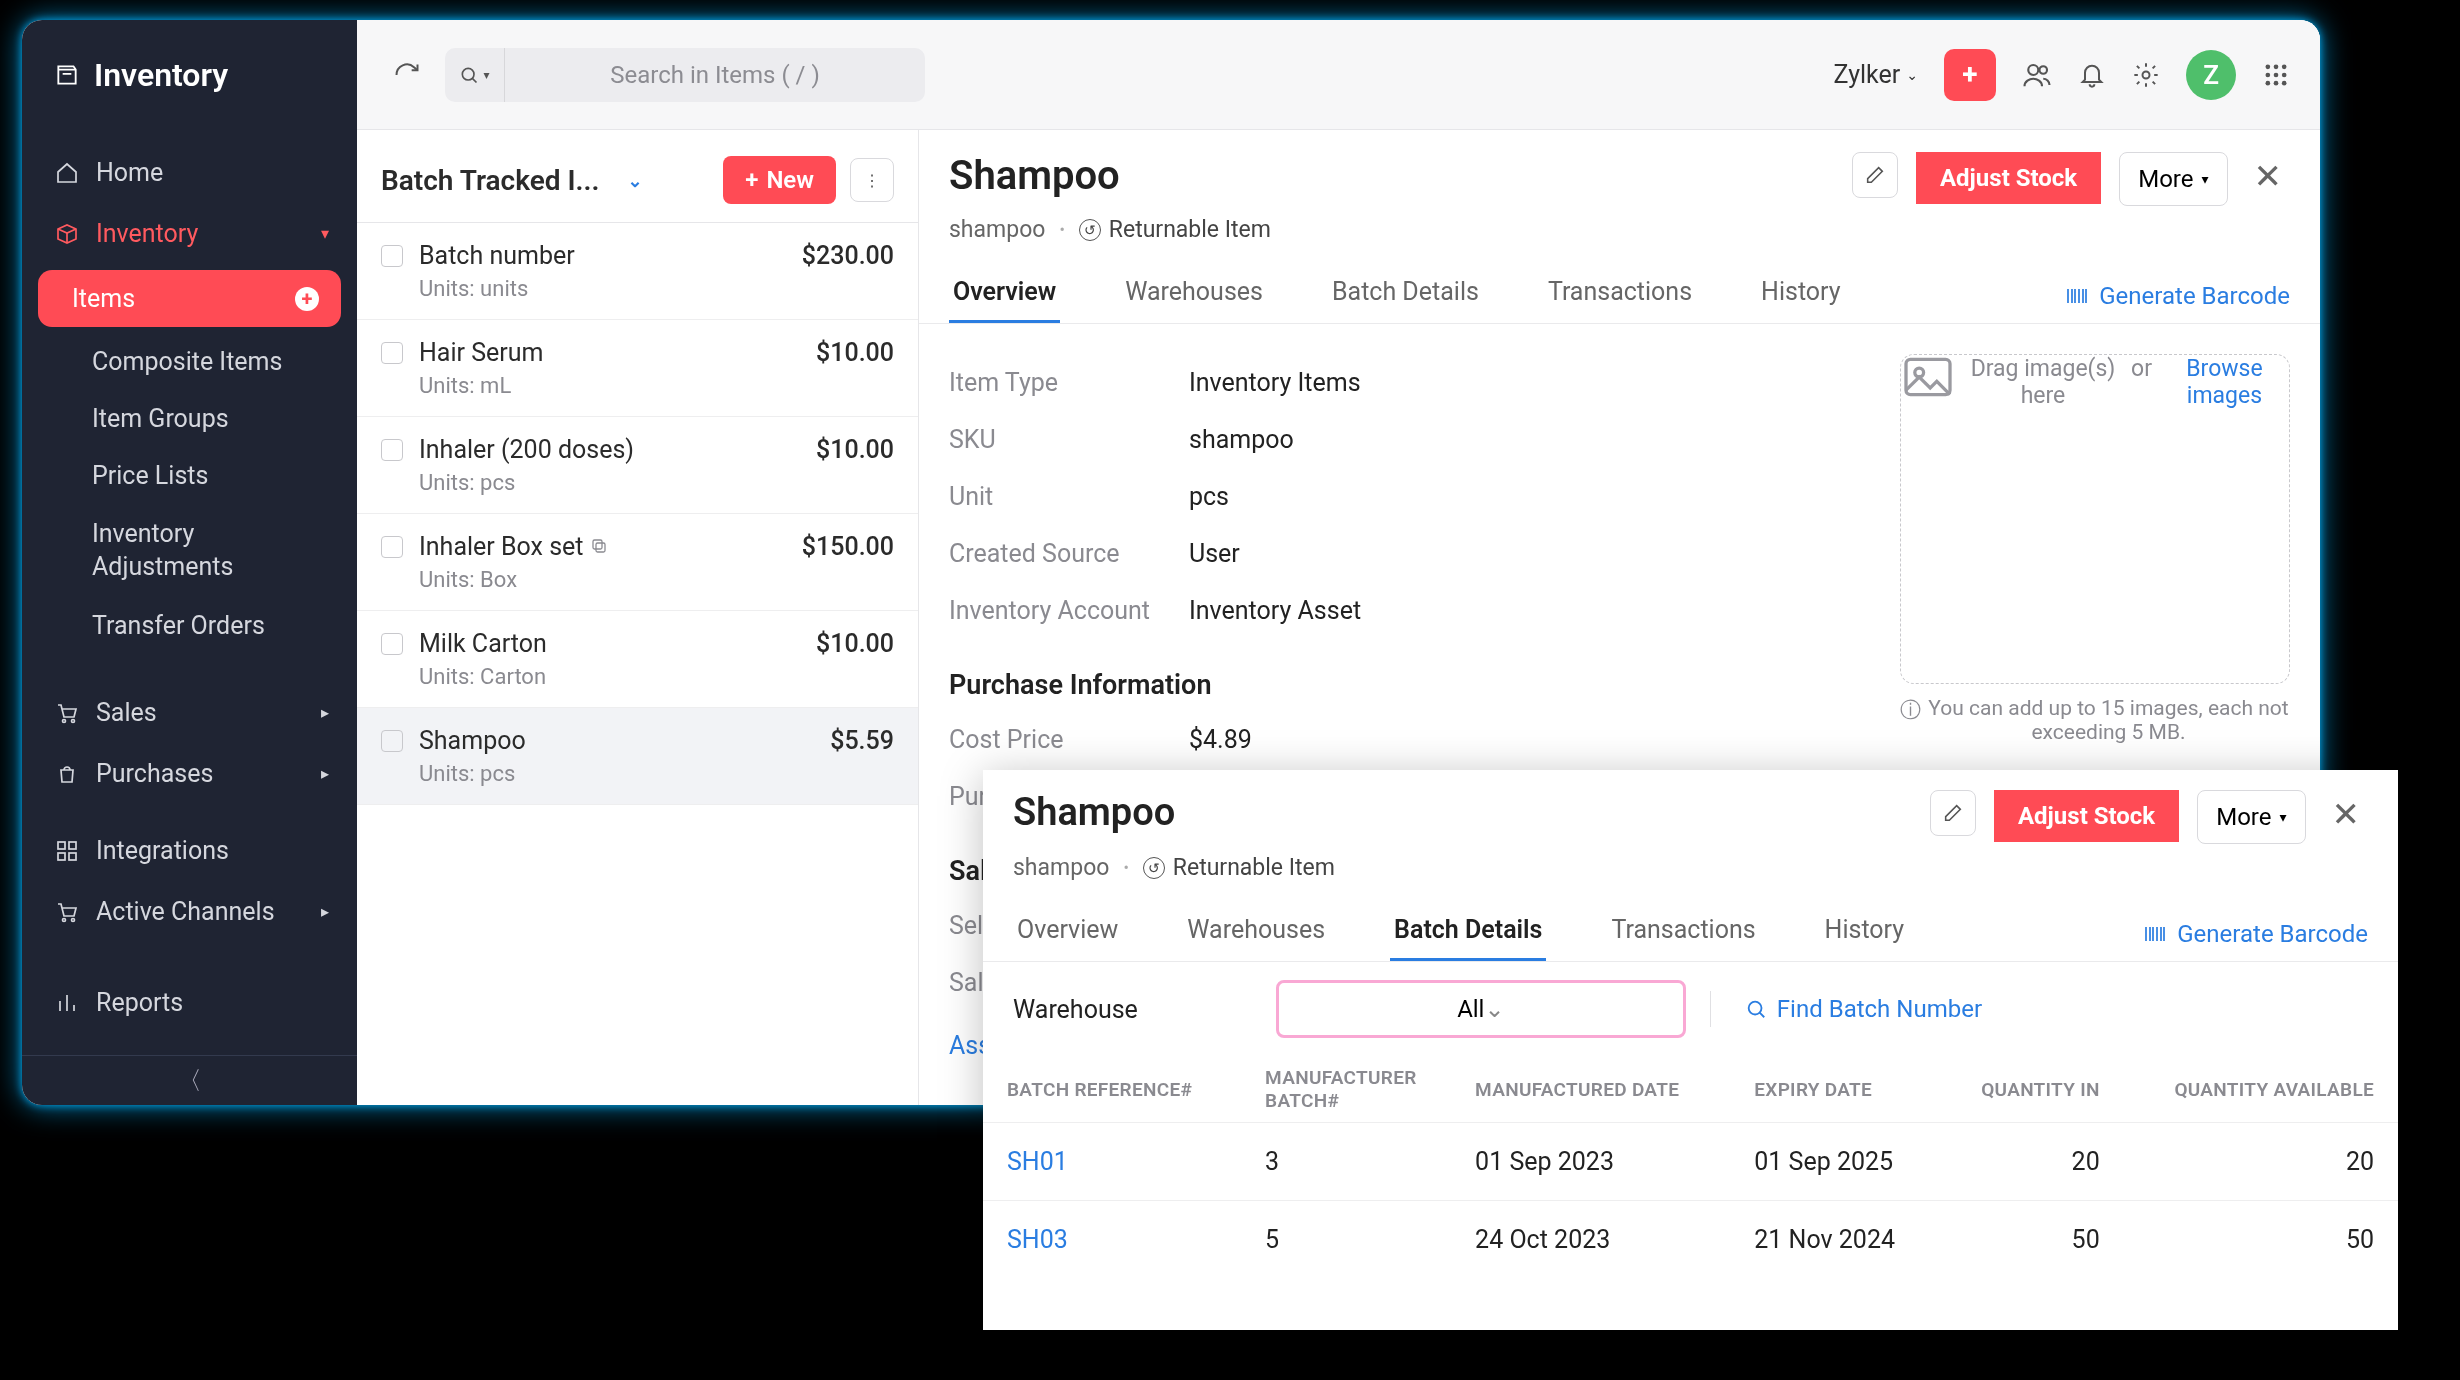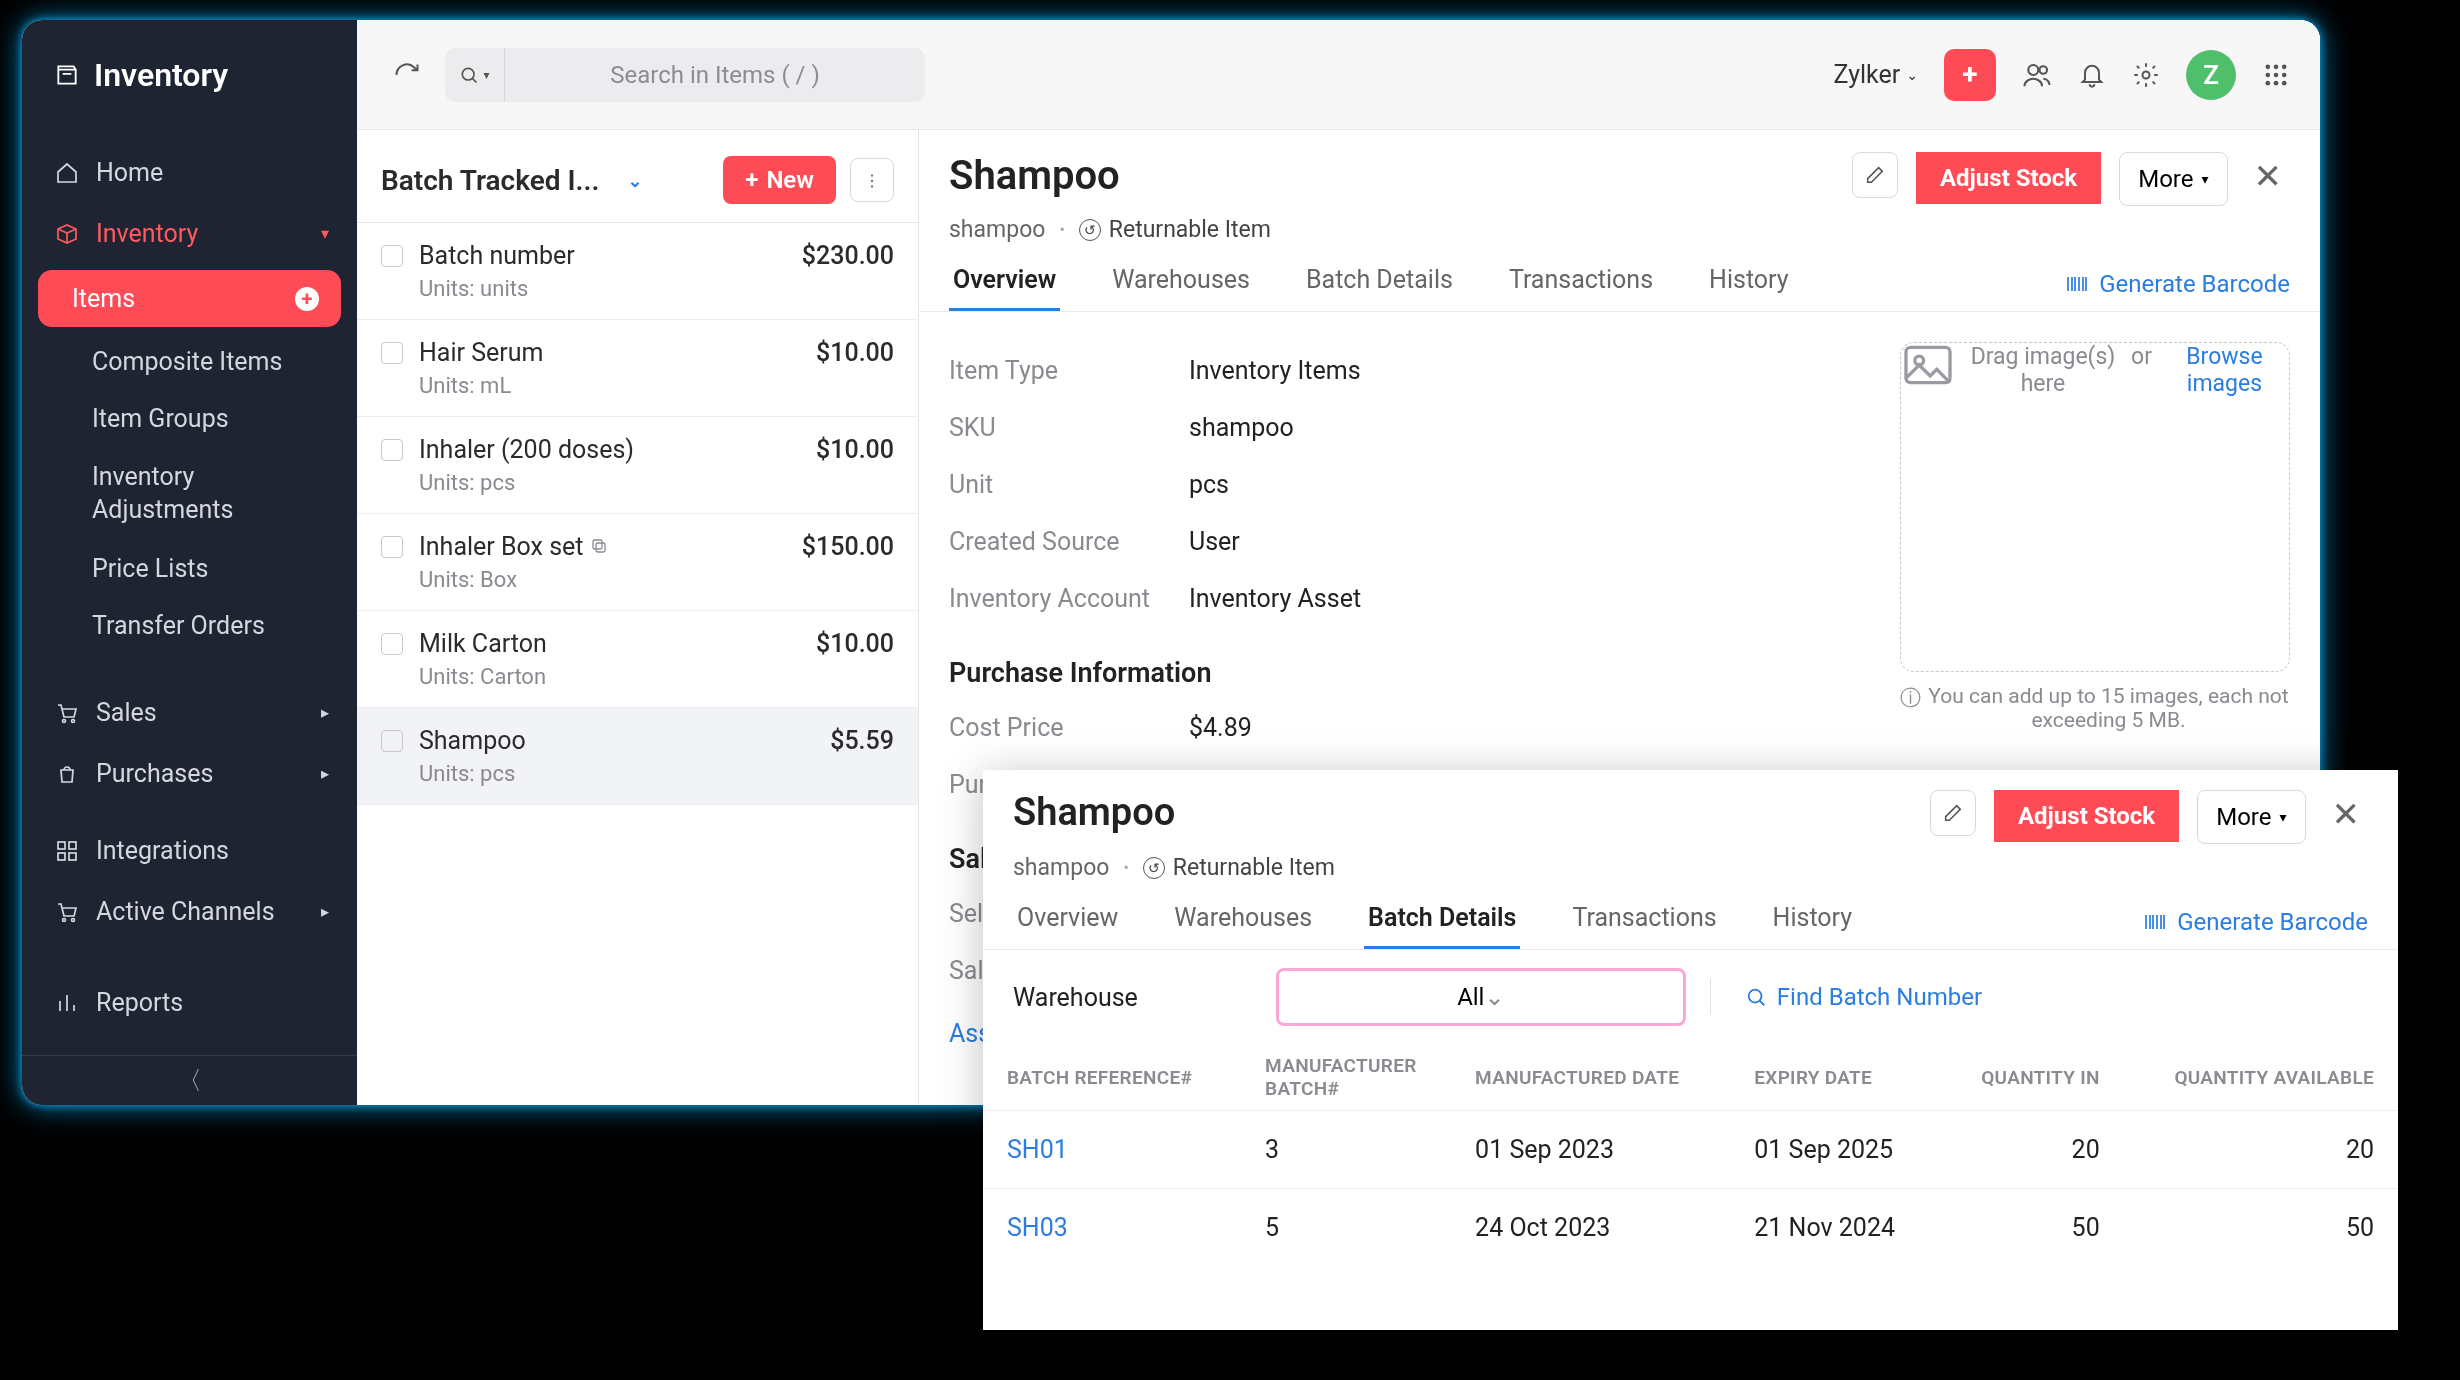--- a/index.html
+++ b/index.html
@@ -172,21 +172,21 @@
   border:1px solid #d9d9dd; background:#fff; padding:12px 18px; border-radius:8px;
   font-size:24px; display:flex; align-items:center; gap:8px; cursor:pointer;
 }
 .close-btn { font-size:34px; color:#666; cursor:pointer; padding:4px 8px; }
 .detail-sub { display:flex; align-items:center; gap:14px; margin-top:10px; padding-bottom:8px; }
 .detail-sku { color:#666; font-size:23px; }
 .dot { color:#aaa; }
 .returnable { color:#444; font-size:23px; display:flex; align-items:center; gap:8px; }
 .returnable-ico { width:22px; height:22px; border:1.5px solid #555; border-radius:50%; display:inline-flex; align-items:center; justify-content:center; font-size:14px; }
 
-.tabs { display:flex; gap:48px; margin-top:6px; }
+.tabs { display:flex; gap:61px; margin-top:18px; }
 .tab { font-size:25px; color:#666; padding:8px 4px 14px; cursor:pointer; border-bottom:3px solid transparent; }
 .tab.active { color:#222; font-weight:600; border-bottom-color:#2a7de1; }
 .gen-barcode { margin-left:auto; color:#2a7de1; font-size:24px; display:flex; align-items:center; gap:10px; cursor:pointer; }
 
 .detail-body { padding: 30px; display:flex; gap:40px; overflow:hidden; }
 .kv-col { flex:1; }
 .kv { display:flex; padding:14px 0; font-size:25px; }
 .kv-label { width:240px; color:#8a8a90; }
 .kv-val { color:#222; }
 .section-h { font-size:27px; font-weight:600; margin:30px 0 10px; color:#222; }
@@ -269,22 +269,22 @@
           </span>
         <span>Inventory</span>
         <span class="chev">▾</span>
       </div>
       <div class="nav-sub active">
         <span>Items</span>
         <span class="add-circle">+</span>
       </div>
       <div class="nav-sub"><span>Composite Items</span></div>
       <div class="nav-sub"><span>Item Groups</span></div>
+      <div class="nav-sub"><span>Price Lists</span></div>
       <div class="nav-sub" style="line-height:1.3;"><span>Inventory Adjustments</span></div>
-      <div class="nav-sub"><span>Price Lists</span></div>
       <div class="nav-sub"><span>Transfer Orders</span></div>
 
       <div style="height:28px;"></div>
       <div class="nav-item">
         <span class="ico">
             <svg width="24" height="24" viewBox="0 0 24 24" fill="none" stroke="currentColor" stroke-width="1.7">
               <circle cx="9" cy="20" r="1.5"></circle>
               <circle cx="18" cy="20" r="1.5"></circle>
               <path d="M3 4h3l3 12h10l2-8H7"></path>
             </svg>

